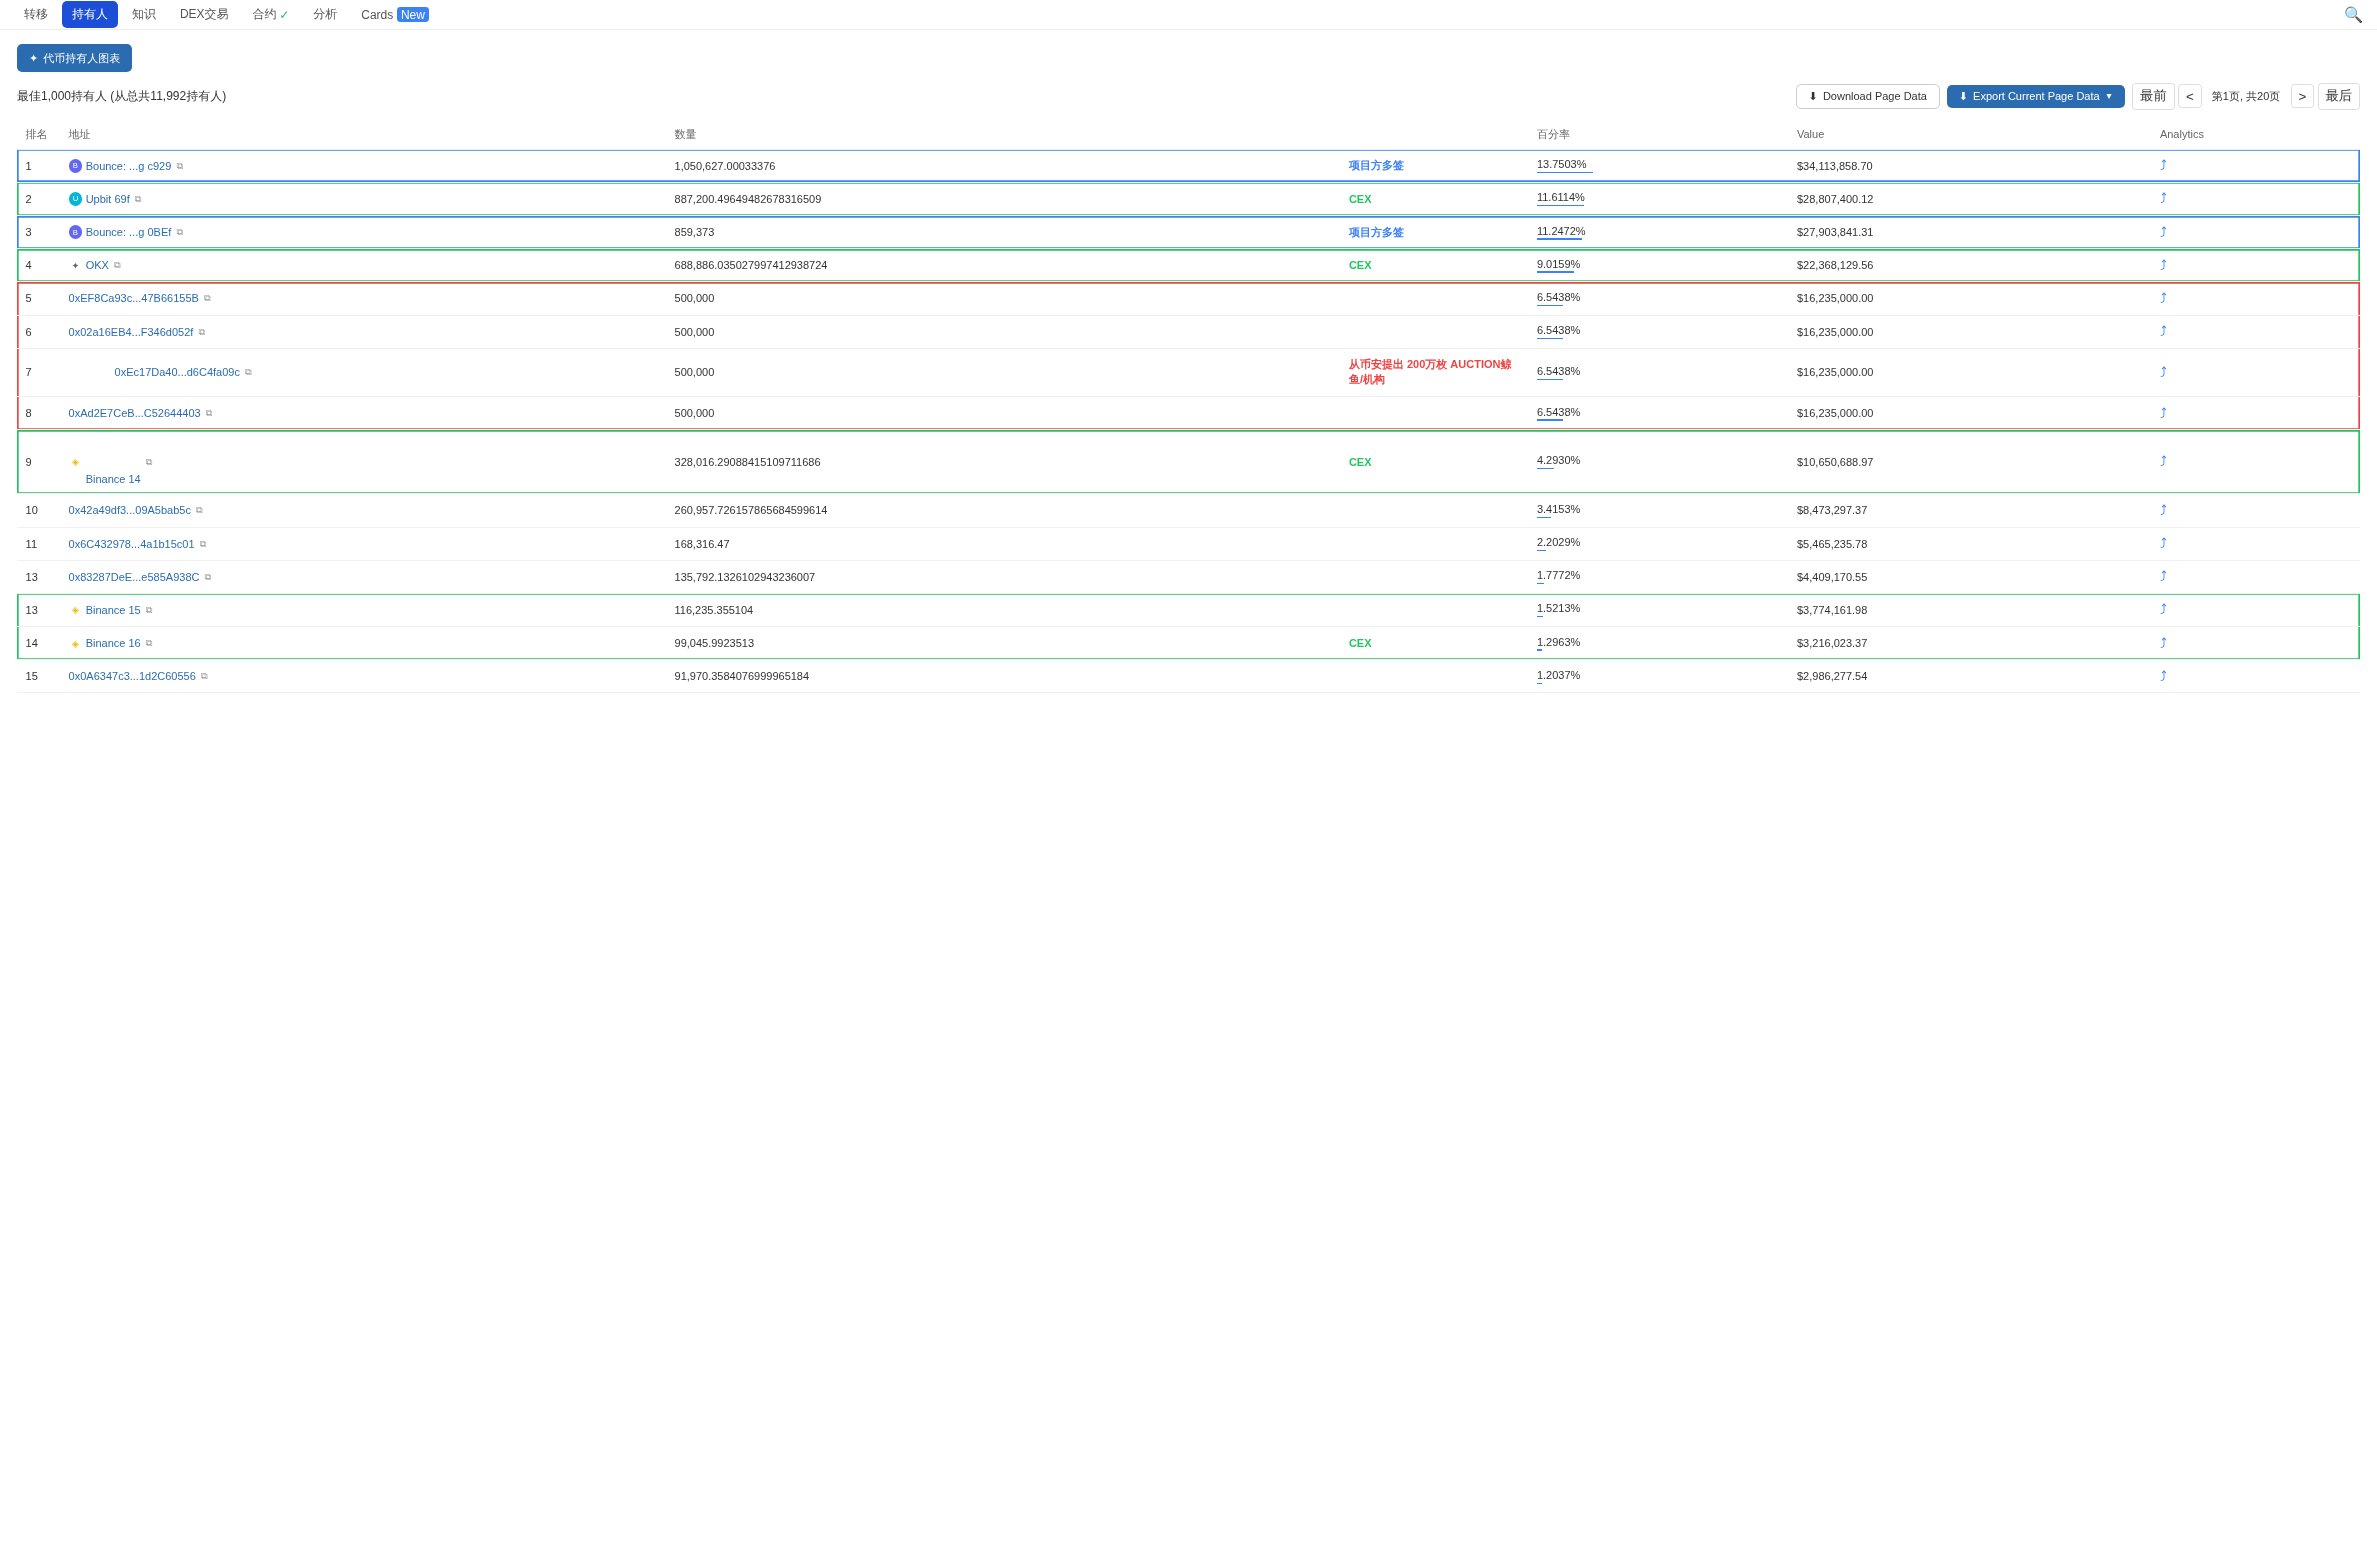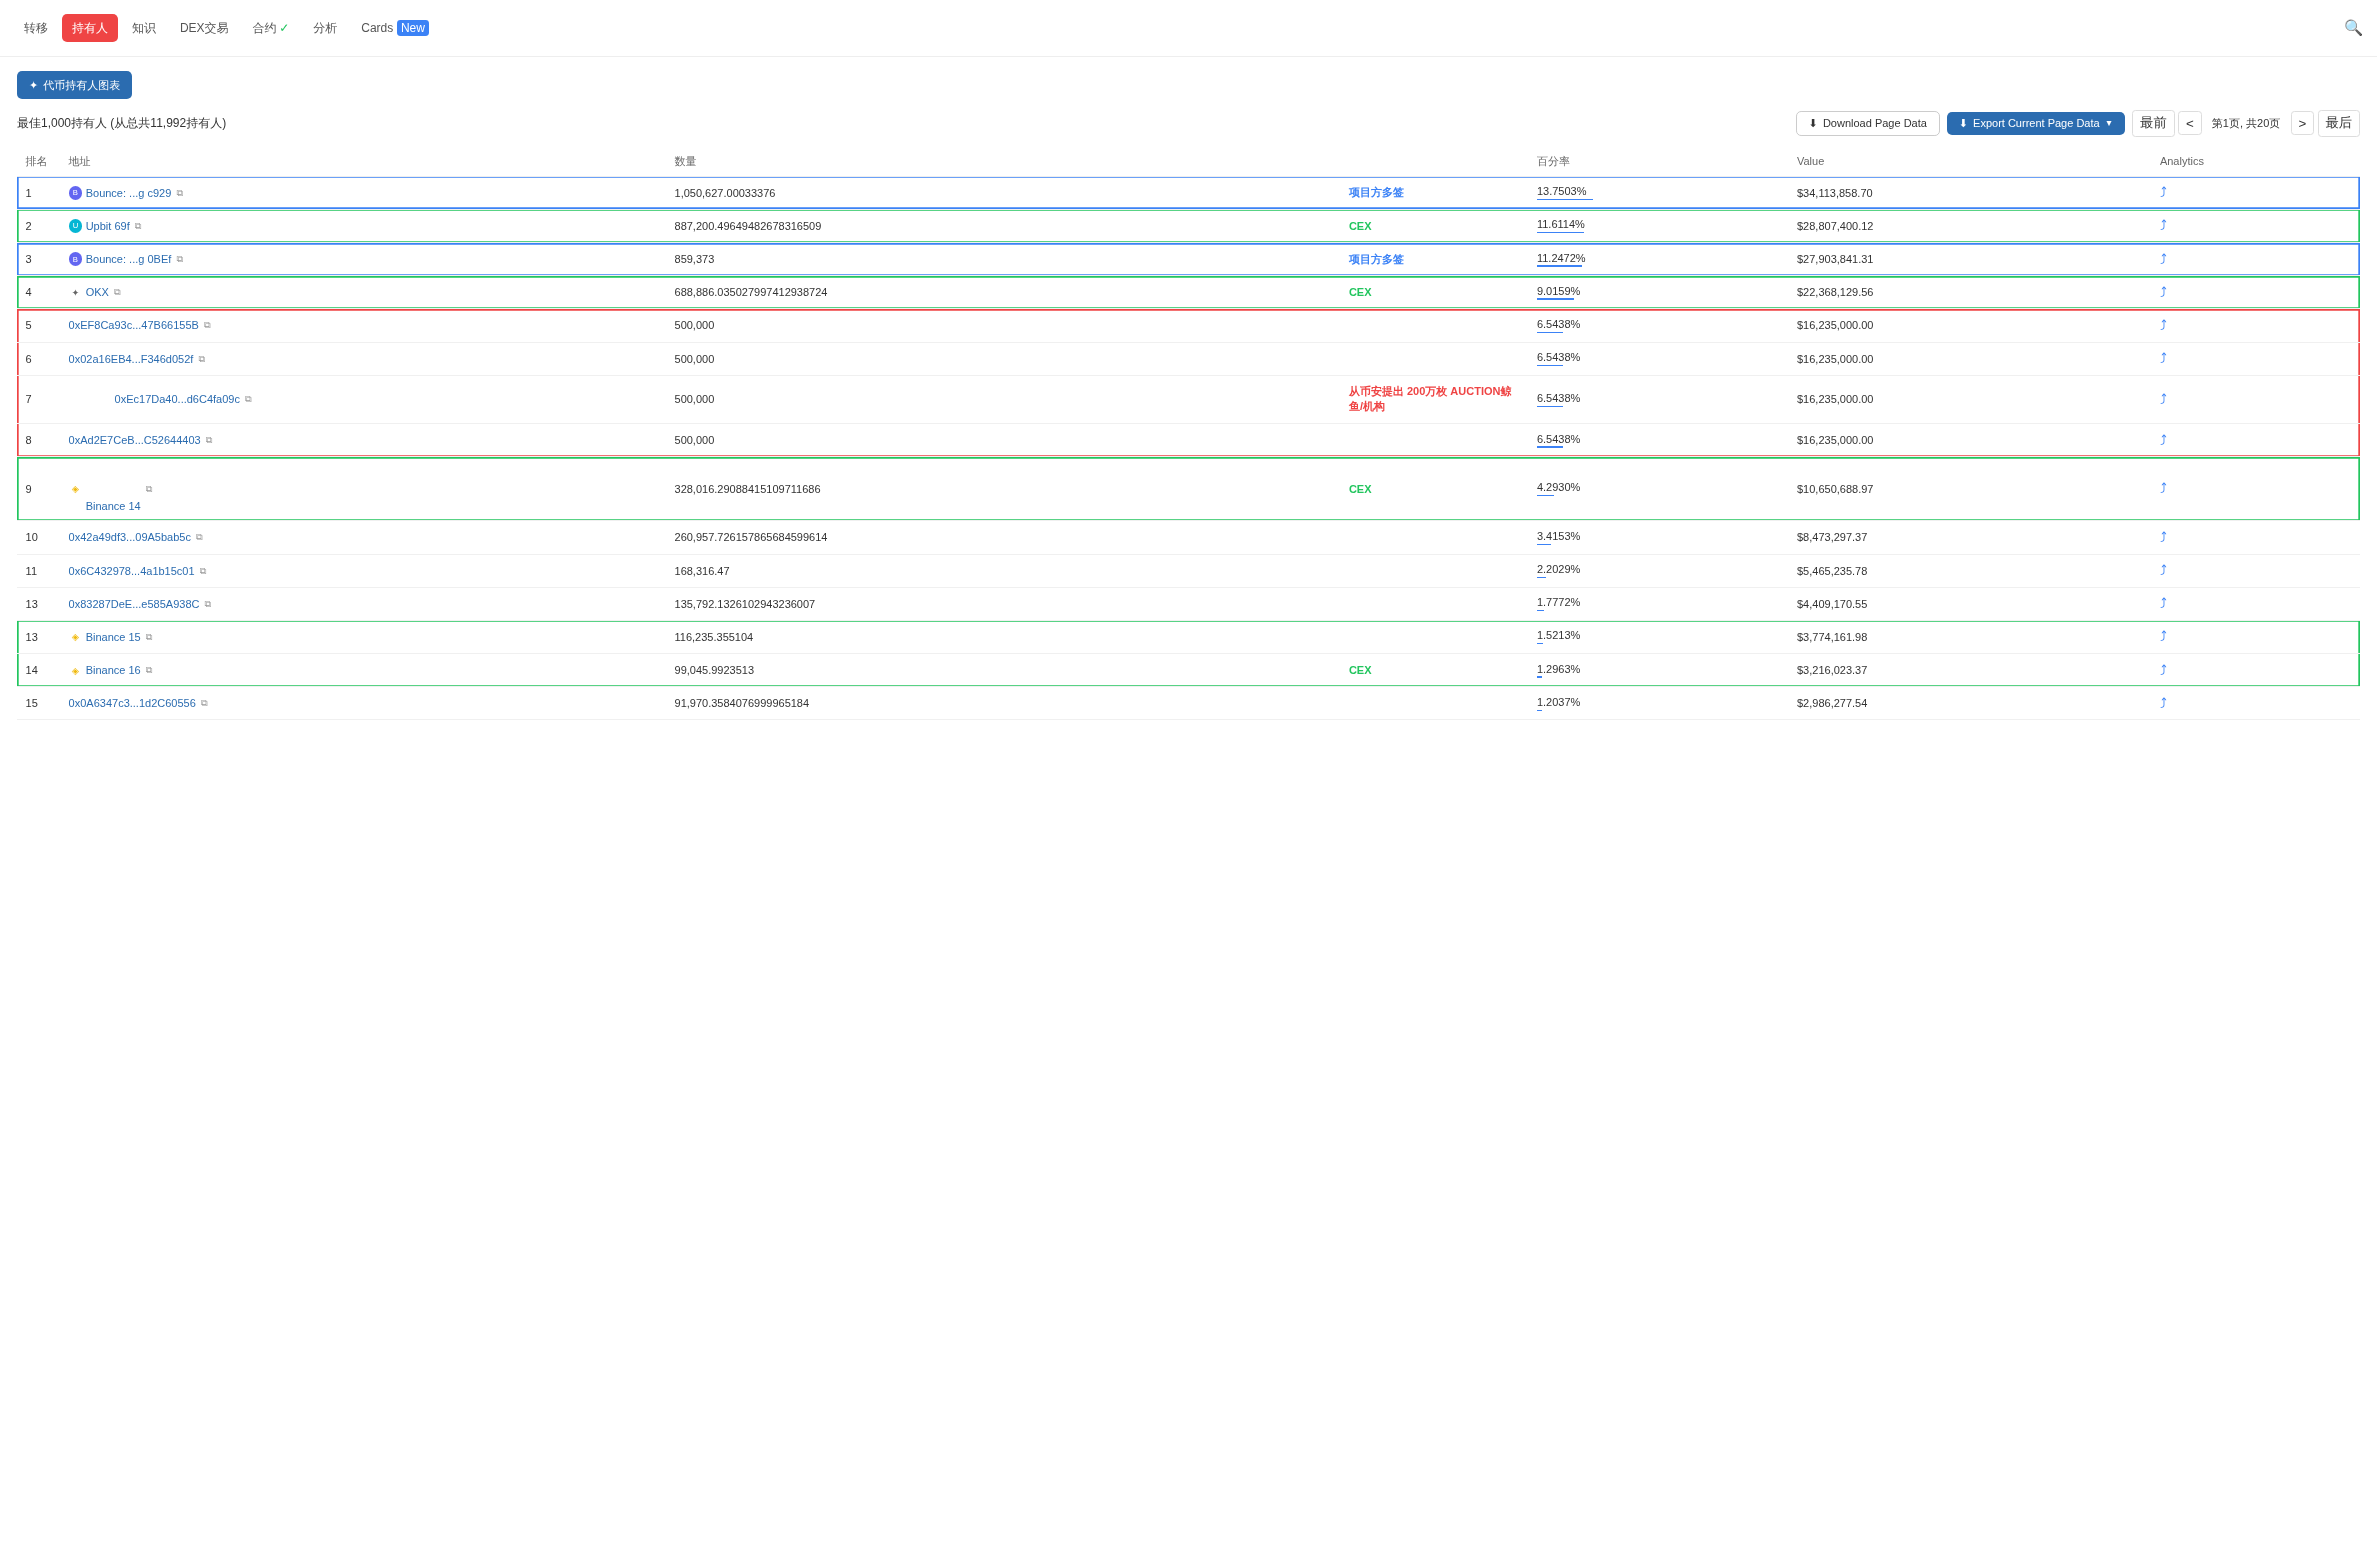--- a/index.html
+++ b/index.html
@@ -1,22 +1,22 @@
 <!DOCTYPE html>
 <html style="font-size:13.7px"><head>
   <meta charset="utf-8">
   <style>
     * { box-sizing: border-box; margin: 0; padding: 0; }
     body { font-family: -apple-system, BlinkMacSystemFont, 'Segoe UI', sans-serif; font-size: 12px; background: #fff; color: #333; }
     
     
-    .nav { display: flex; align-items: center; padding: 0 13.7px; border-bottom: 0.9px solid #eee; height: 57px; justify-content: space-between; }
+    .nav { display: flex; align-items: center; padding: 0 13.7px; border-bottom: 0.9px solid #eee; height: 30px; justify-content: space-between; }
     .nav-left { display: flex; align-items: center; gap: 3.4px; }
     .nav-item { padding: 5.1px 10.3px; border-radius: 5.1px; cursor: pointer; font-size: 12px; color: #555; }
-    .nav-item.active { background: #ef4444; color: #fff; }
+    .nav-item.active { background: #1d4ed8; color: #fff; }
     .nav-item.cards { display: flex; align-items: center; gap: 3.4px; }
     .nav-badge { background: #3b82f6; color: #fff; font-size: 12px; padding: 0.9px 4.3px; border-radius: 3.4px; }
 
     
     .main { padding: 13.7px 17px; }
     
     
     .toolbar { display: flex; align-items: center; margin-bottom: 10.3px; }
     .chart-btn { background: #2b6cb0; color: #fff; border: none; border-radius: 5.1px; padding: 6.9px 12px; cursor: pointer; font-size: 11px; display: flex; align-items: center; gap: 5.1px; }
     

